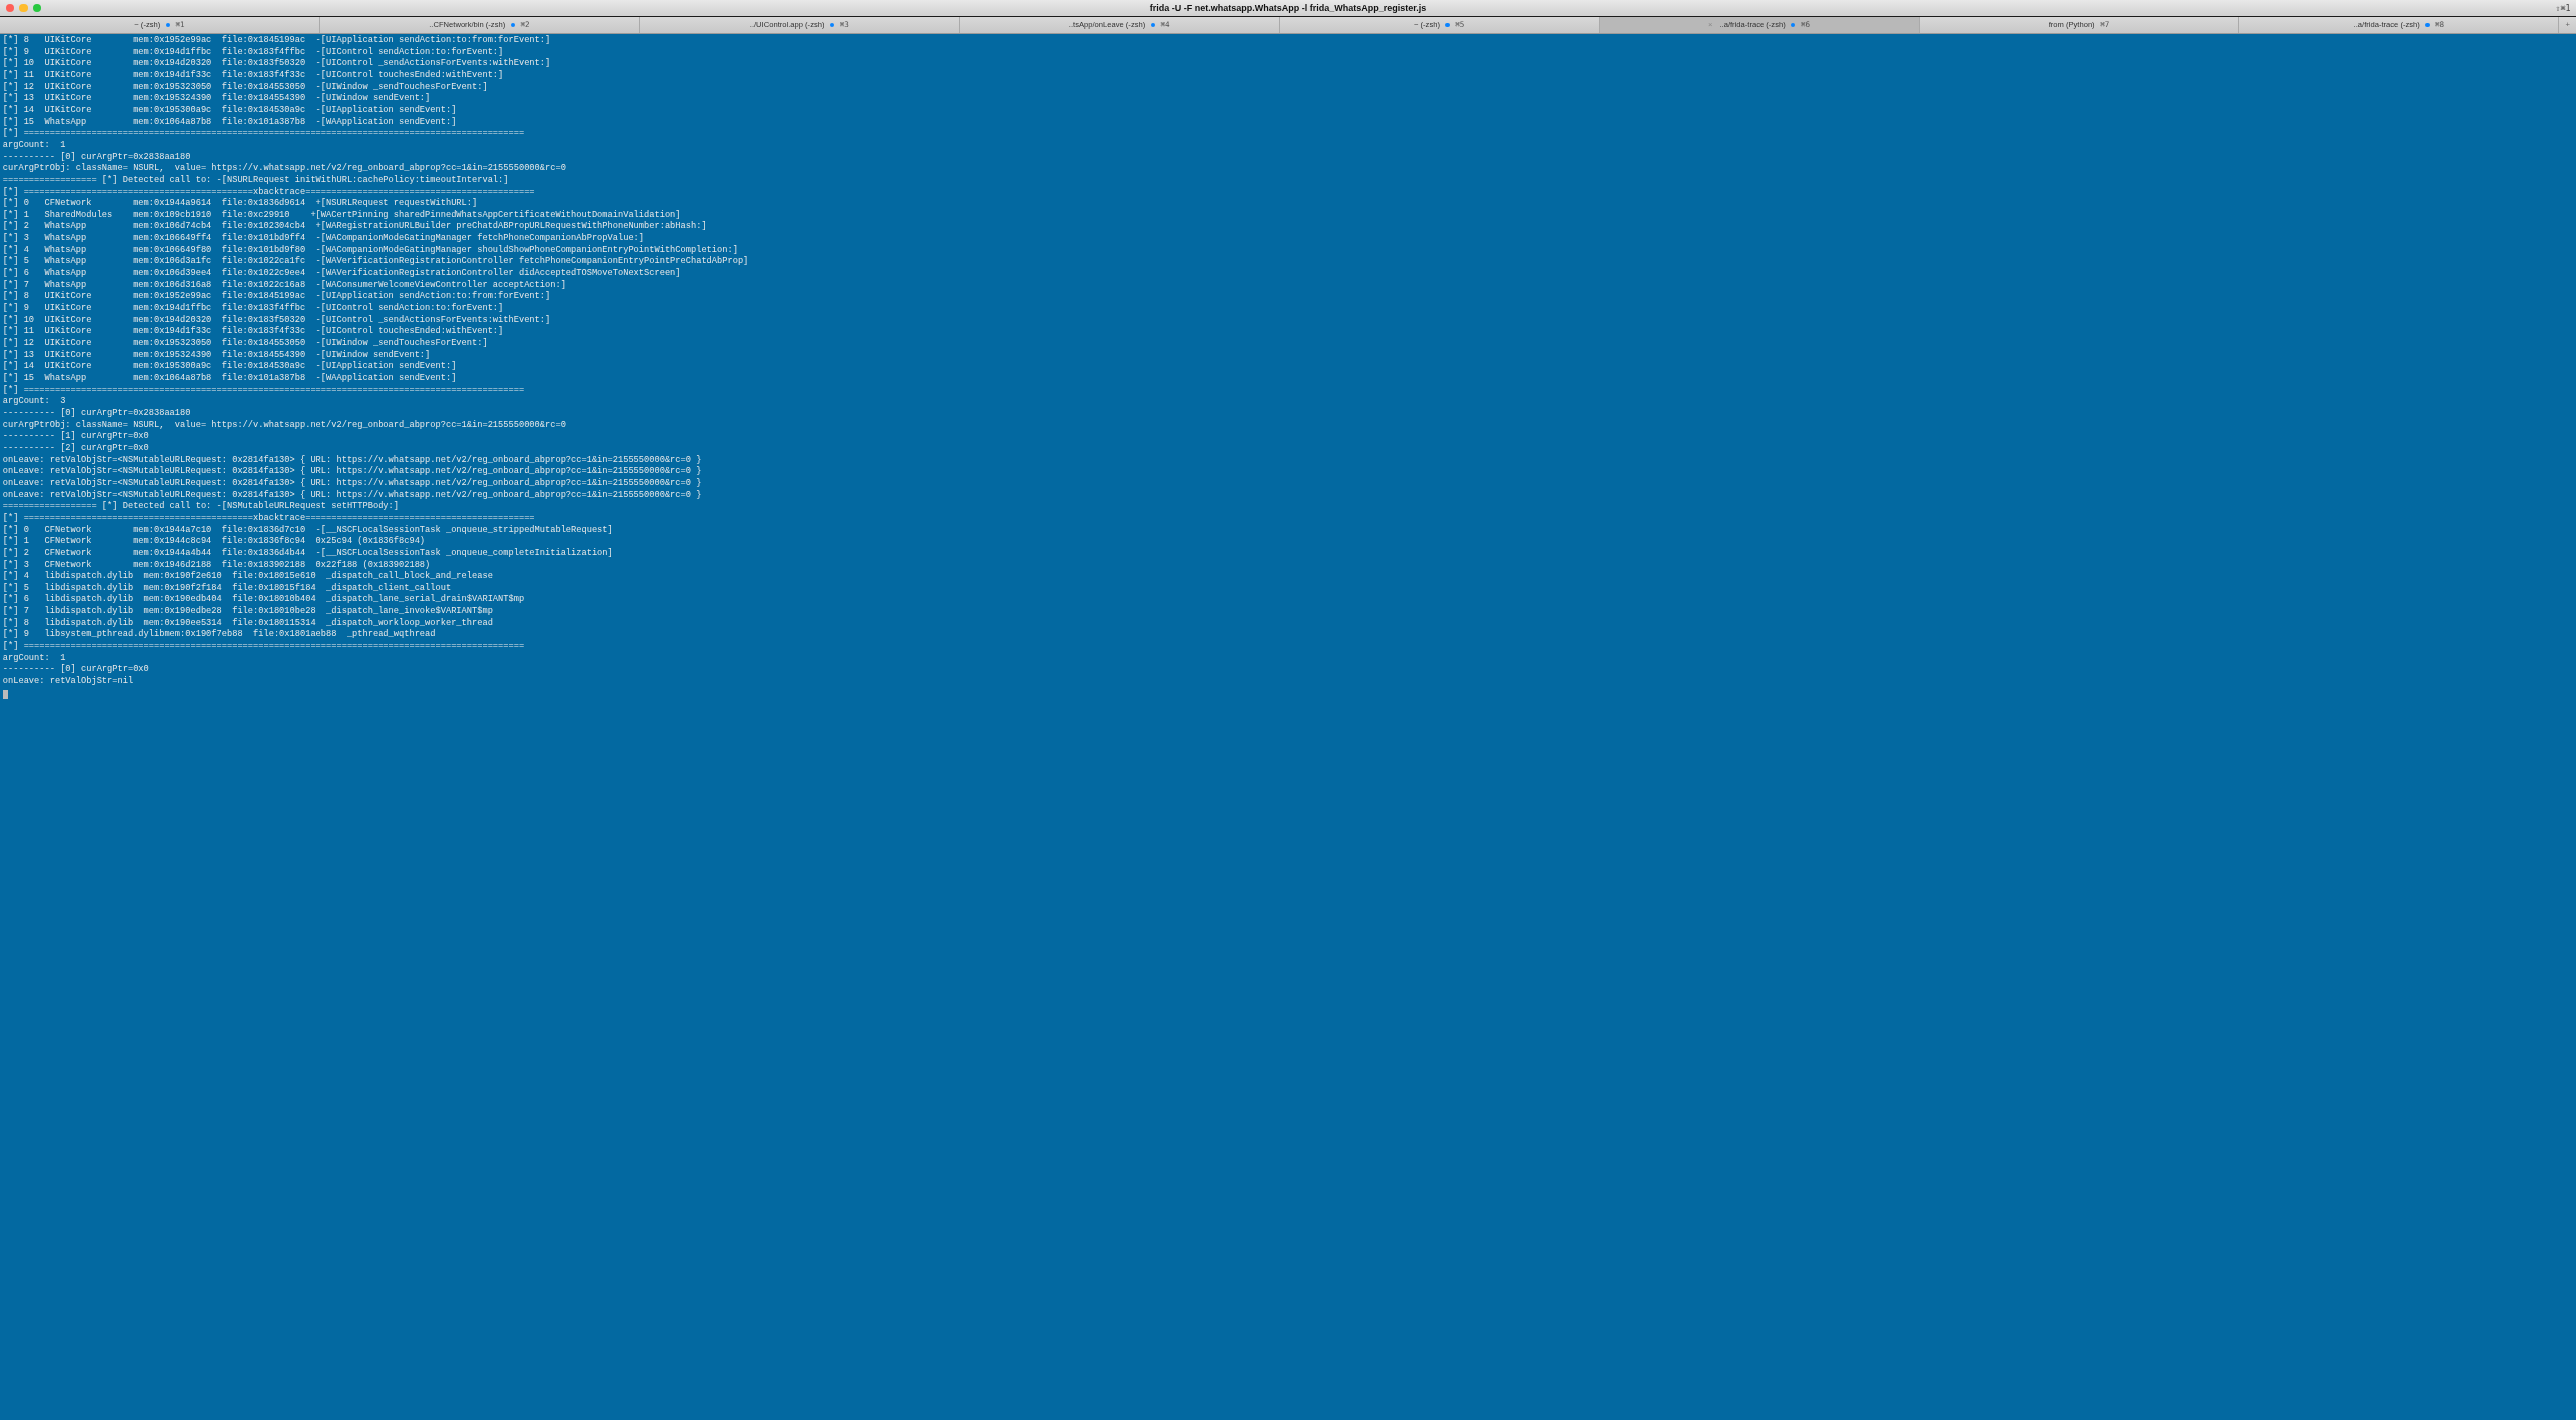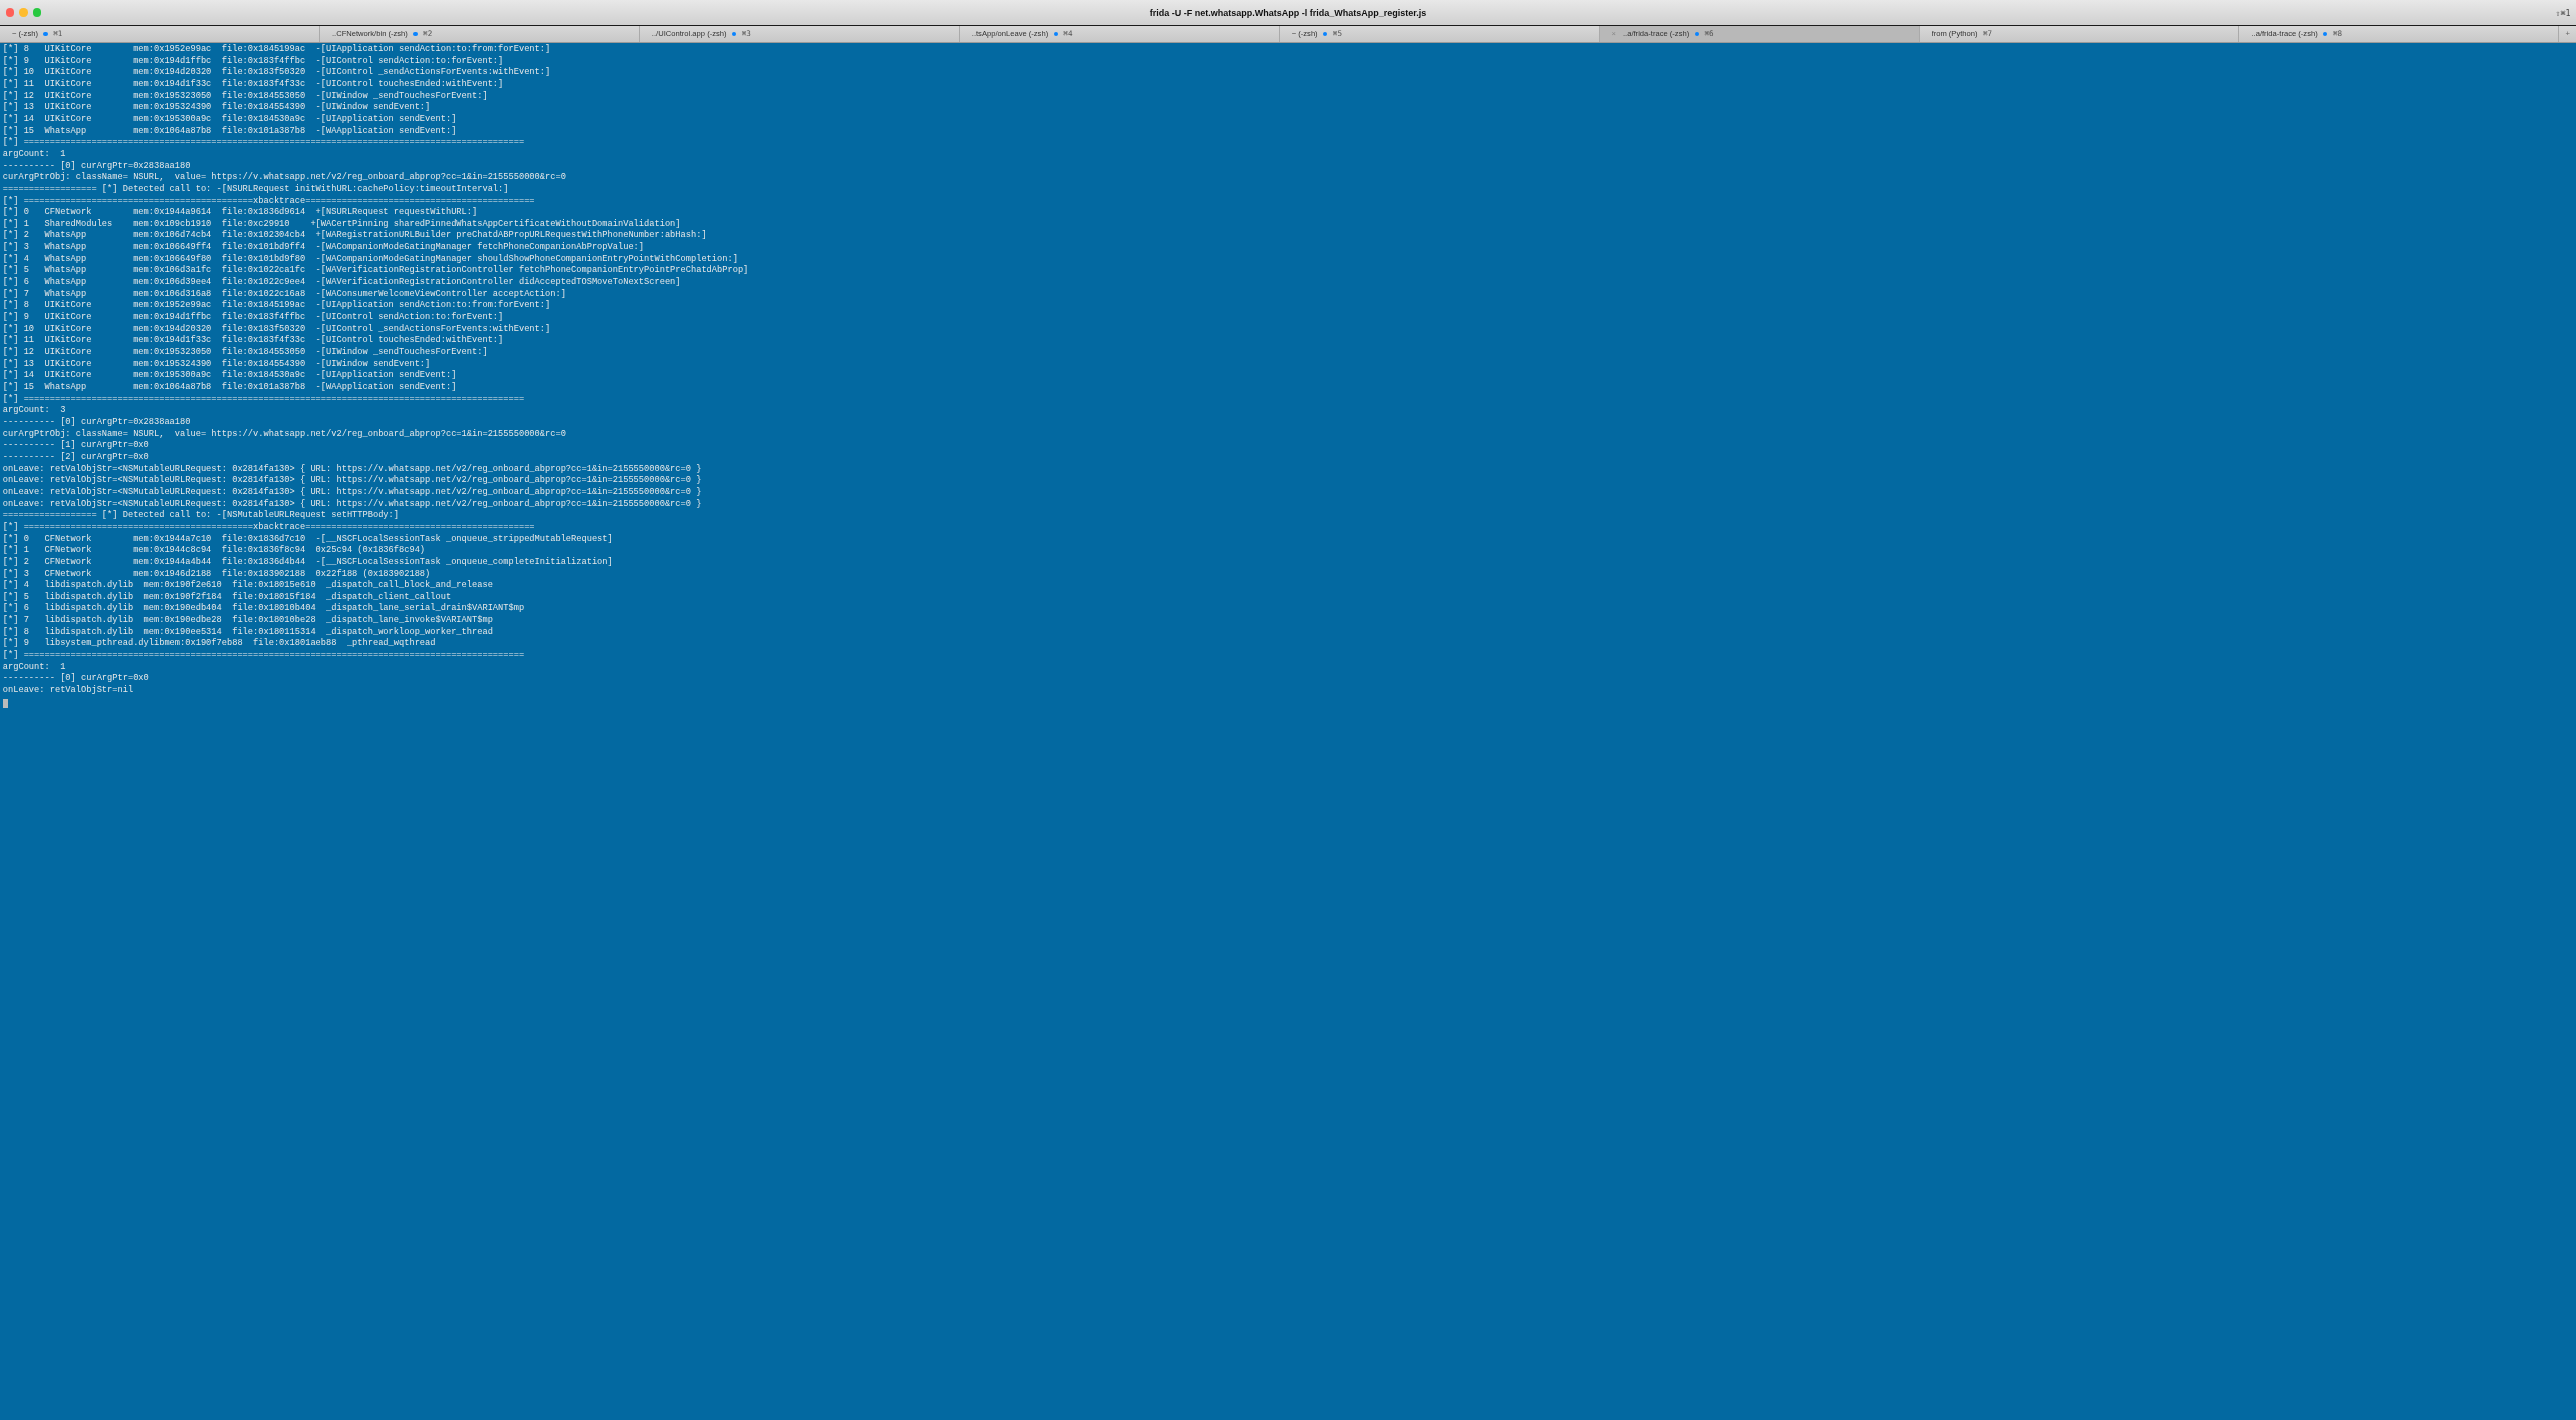--- a/index.html
+++ b/index.html
@@ -5,21 +5,21 @@
   * { margin: 0; padding: 0; box-sizing: border-box; }
   html, body { width: 100%; height: 100%; }
   body {
     font-family: -apple-system, BlinkMacSystemFont, "Helvetica Neue", sans-serif;
     background: #000;
     color: #fff;
     font-size: 9px;
     overflow: hidden;
   }
   .titlebar {
-    height: 26px;
+    height: 17px;
     background: linear-gradient(#3c3c3c, #2e2e2e);
     display: flex;
     align-items: center;
     padding: 0 5.5px;
     border-bottom: 0.7px solid #1a1a1a;
     position: relative;
   }
   .traffic-lights { display: flex; gap: 5.5px; }
   .light { width: 8.3px; height: 8.3px; border-radius: 50%; }
   .light.close { background: #ff5f57; }
@@ -46,21 +46,21 @@
     background: linear-gradient(#d8d8d8,#c8c8c8);
     display: flex;
     border-bottom: 0.7px solid #9a9a9a;
     font-size: 7.6px;
     color: #333;
   }
   .tab {
     flex: 1;
     display: flex;
     align-items: center;
-    justify-content: flex-start;
+    justify-content: center;
     gap: 5.5px;
     border-right: 0.7px solid #aaa;
     padding: 0 12px;
     white-space: nowrap;
     overflow: hidden;
     position: relative;
   }
   .tab.active { background: #b8b8b8; }
   .tab .dot { width:4.2px;height:4.2px;border-radius:50%;background:#0a84ff; }
   .tab .shortcut { color:#555; font-family:Menlo,monospace; font-size:7.6px; }

